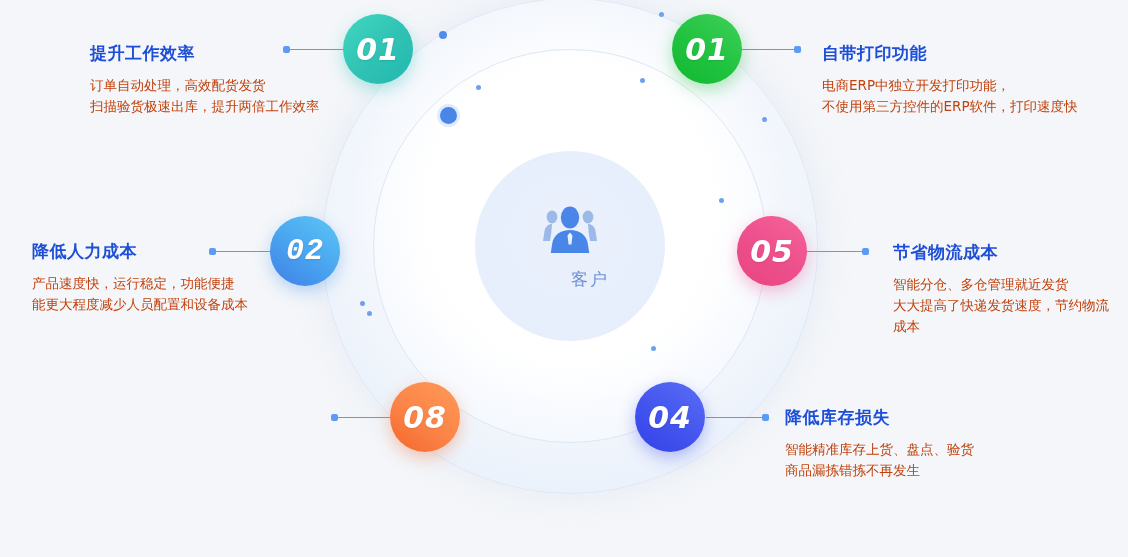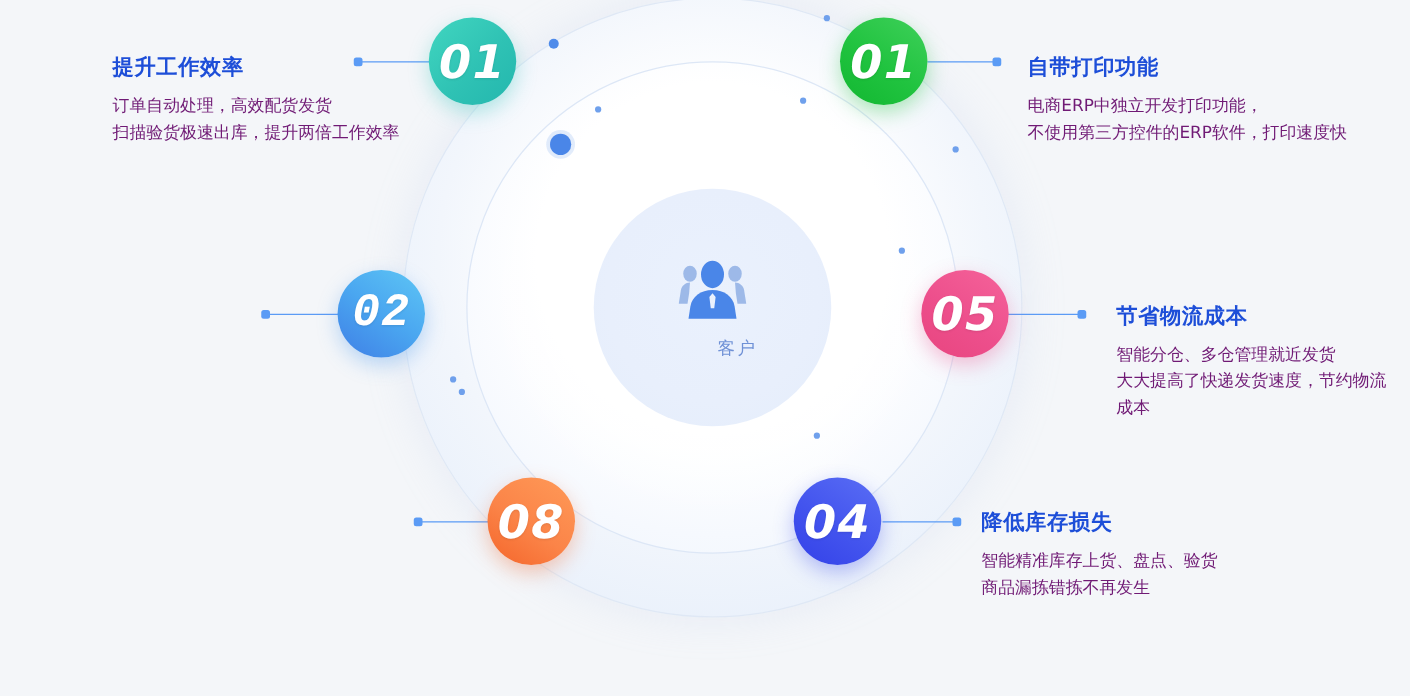--- a/index.html
+++ b/index.html
@@ -32,36 +32,36 @@
   .ring-inner{
     left:475px;top:151px;width:190px;height:190px;
     background:radial-gradient(circle at 50% 45%, #eaf1fd 0%, #e8effc 60%, #e4edfb 100%);
   }
   .center-content{
     position:absolute;left:475px;top:151px;width:190px;height:190px;
     display:flex;flex-direction:column;align-items:center;justify-content:center;
   }
   .center-icon{width:62px;height:56px;margin-bottom:10px;}
   .center-label{
-    font-size:14px;color:#6f91d6;letter-spacing:2px;
+    font-size:17px;color:#6f91d6;letter-spacing:2px;
     font-family:Liberation Serif, serif;
     margin-left:40px;
   }
 
   
   .odot{position:absolute;border-radius:50%;background:#4a86e8;}
   .odot.sm{width:5px;height:5px;background:#6fa0ec;}
   .odot.md{width:8px;height:8px;background:#4f8bea;}
   .odot.lg{width:17px;height:17px;background:#4a86e8;box-shadow:0 0 0 3px rgba(74,134,232,.16);}
 
   
   .badge{
     position:absolute;width:70px;height:70px;border-radius:50%;
     display:flex;align-items:center;justify-content:center;
-    color:#fff;font-size:37px;font-style:italic;font-weight:600;
+    color:#fff;font-size:30px;font-style:italic;font-weight:600;
     letter-spacing:1px;
     font-family:"DejaVu Sans","Liberation Sans",sans-serif;
     text-shadow:0 1px 2px rgba(0,0,0,.10);
   }
   .b01{left:343px;top:14px;background:linear-gradient(135deg,#41d6c0 0%,#2fc2b4 55%,#23b7ae 100%);box-shadow:0 6px 16px rgba(45,196,184,.35);}
   .b02{left:270px;top:216px;background:linear-gradient(215deg,#5ec6f5 0%,#4aa6f0 50%,#3f7fe6 100%);box-shadow:0 6px 16px rgba(70,150,235,.35);font-family:Liberation Mono, monospace;}
   .b03{left:390px;top:382px;background:linear-gradient(215deg,#ff9a58 0%,#fb8448 55%,#f4652a 100%);box-shadow:0 6px 16px rgba(246,110,50,.35);}
   .b04{left:635px;top:382px;background:linear-gradient(215deg,#5a6ef5 0%,#4354ee 55%,#3341e8 100%);box-shadow:0 6px 16px rgba(60,78,236,.35);}
   .b05{left:737px;top:216px;background:linear-gradient(215deg,#f5639a 0%,#ed4f8c 55%,#e8457f 100%);box-shadow:0 6px 16px rgba(236,80,140,.35);}
   .b06{left:672px;top:14px;background:linear-gradient(215deg,#3fd05a 0%,#20c33f 55%,#12b731 100%);box-shadow:0 6px 16px rgba(25,193,58,.35);}
@@ -72,21 +72,21 @@
 
   
   .tb{position:absolute;}
   .tb h3{
     margin:0 0 10px 0;
     font-size:17px;font-weight:700;color:#1d4ed8;
     letter-spacing:.5px;
     font-family:"DejaVu Sans","Liberation Sans",sans-serif;
   }
   .tb p{
-    margin:0;font-size:13.5px;line-height:21px;color:#701a75;
+    margin:0;font-size:13.5px;line-height:21px;color:#c2410c;
     font-family:"DejaVu Sans","Liberation Sans",sans-serif;
     white-space:pre-line;
   }
   .t01{left:90px;top:42px;width:270px;}
   .t02{left:32px;top:240px;width:250px;}
   .t03{left:178px;top:406px;width:220px;}
   .t04{left:785px;top:406px;width:250px;}
   .t05{left:893px;top:241px;width:225px;}
   .t06{left:822px;top:42px;width:265px;}
   .t01 h3,.t02 h3,.t03 h3{text-align:left;}
@@ -167,20 +167,25 @@
   <div class="badge b06">
       <span>01</span>
     </div>
 
   <div class="tb t01">
     <h3>提升工作效率</h3>
     <p>订单自动处理，高效配货发货
 扫描验货极速出库，提升两倍工作效率</p>
   </div>
 
+  <div class="tb t02">
+    <h3>降低人力成本</h3>
+    <p>产品速度快，运行稳定，功能便捷
+能更大程度减少人员配置和设备成本</p>
+  </div>
 
 
   <div class="tb t05">
     <h3>节省物流成本</h3>
     <p>智能分仓、多仓管理就近发货
 大大提高了快递发货速度，节约物流成本</p>
   </div>
 
   <div class="tb t04">
     <h3>降低库存损失</h3>

